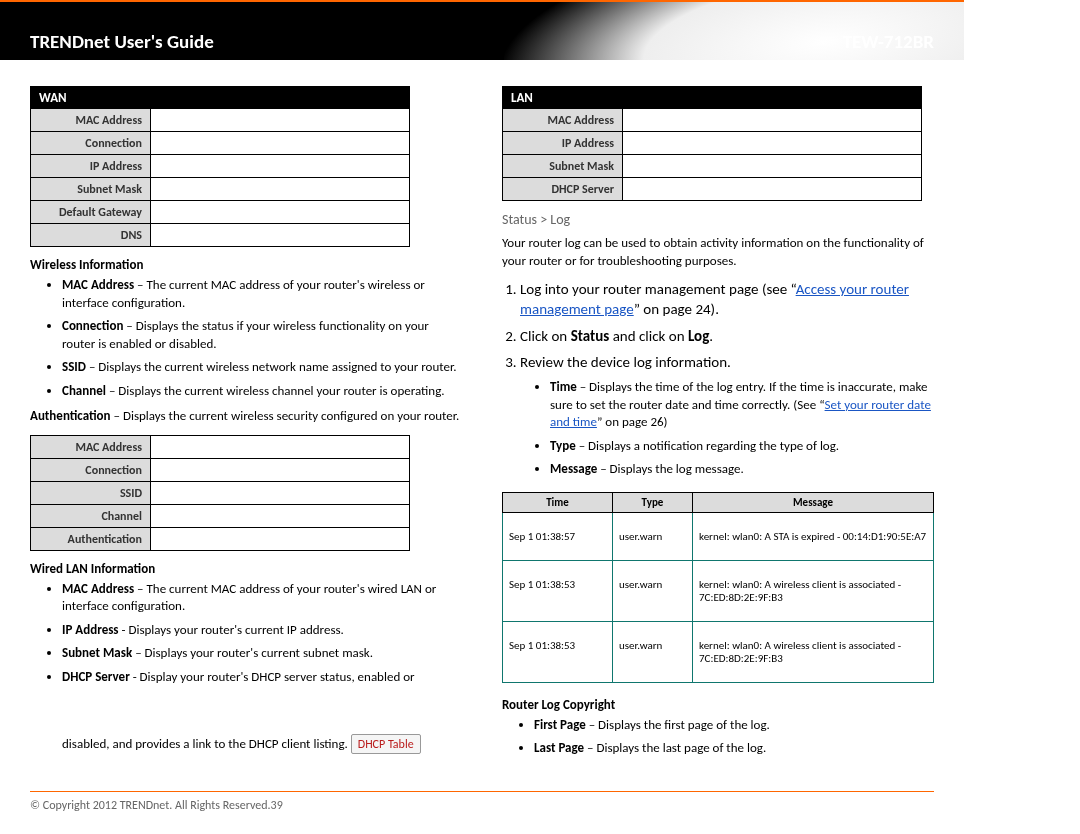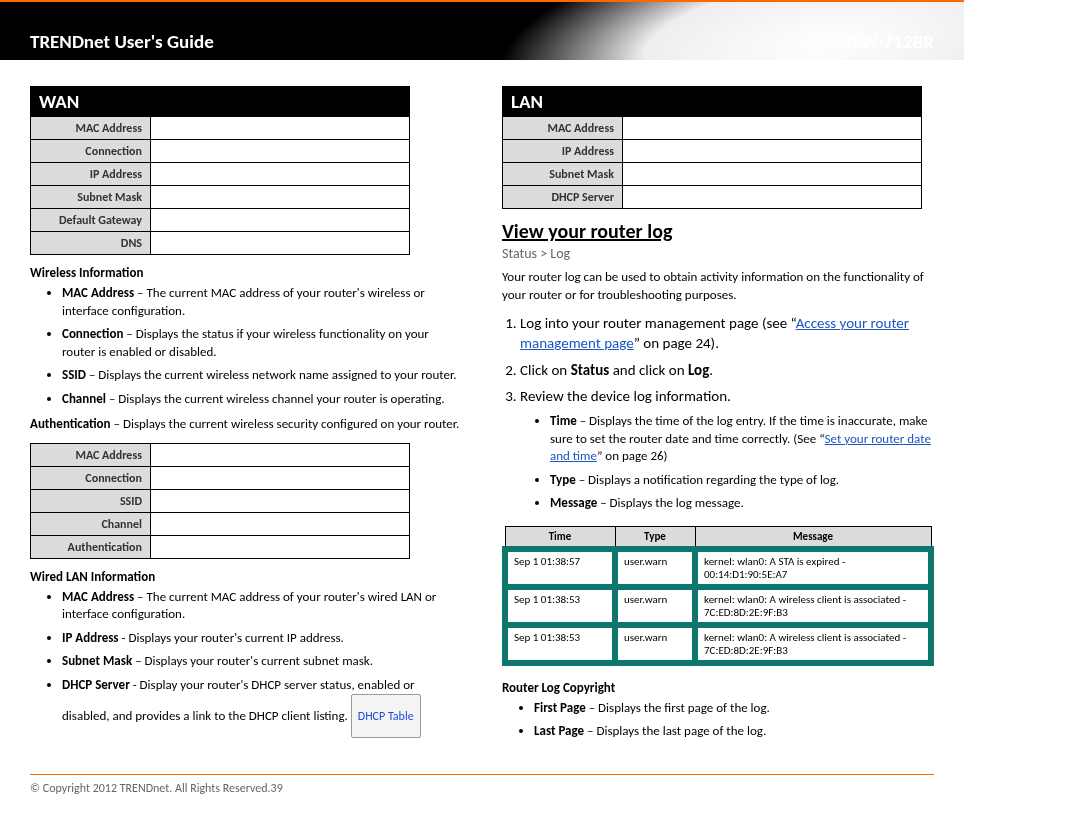--- a/index.html
+++ b/index.html
@@ -5,38 +5,38 @@
   * { margin: 0; padding: 0; box-sizing: border-box; }
   body { font-family: Calibri, Arial, sans-serif; font-size: 13px; color: #000; background: #fff; width: 1080px; }
   .page { width: 964px; }
   .header-band { position: relative; height: 60px; background: #000; overflow: hidden; border-top: 2px solid #f60; }
   .header-band::after { content: ""; position: absolute; top: -70px; right: -180px; width: 640px; height: 220px; background: radial-gradient(ellipse at center, #fff 0%, #eee 40%, rgba(255,255,255,0) 72%); transform: rotate(-6deg); }
   .header-left { position: absolute; left: 30px; top: 28px; color: #fff; font-weight: 700; font-size: 19px; z-index: 2; }
   .header-right { position: absolute; right: 30px; top: 28px; color: #fff; font-weight: 700; font-size: 19px; z-index: 2; }
   .content { display: flex; padding: 26px 30px 10px; gap: 40px; }
   .col { flex: 1; }
   .tbl { border-collapse: collapse; width: 100%; }
-  .tbl th.section { background: #000; color: #fff; text-align: left; padding: 3px 8px; font-weight: 700; font-size: 19px; border: 1px solid #000; }
+  .tbl th.section { background: #000; color: #fff; text-align: left; padding: 3px 8px; font-weight: 700; font-size: 13px; border: 1px solid #000; }
   .tbl td.label { background: #dcdcdc; color: #333; text-align: right; font-weight: 700; font-size: 12px; padding: 4px 8px; width: 120px; border: 1px solid #000; }
   .tbl td.val   { background: #fff; border: 1px solid #000; height: 22px; }
   .tbl-wrap { margin-bottom: 10px; }
   .wtbl { width: 380px; }
   .h3 { font-weight: 700; margin: 10px 0 2px; font-size: 13px; }
   ul.bul { list-style: disc; padding-left: 32px; margin: 4px 0 8px; }
   ul.bul li { margin-bottom: 6px; line-height: 1.35; font-size: 13px; }
   ol.num { list-style: decimal; padding-left: 18px; margin: 10px 0 6px; }
   ol.num li { margin-bottom: 6px; line-height: 1.35; font-size: 15px; }
   .b { font-weight: 700; }
   .sec-head { font-size: 20px; font-weight: 700; text-decoration: underline; margin-bottom: 2px; }
   .crumb { color: #666; font-size: 14px; margin-bottom: 6px; }
   .link { color: #1a56c4; text-decoration: underline; cursor: pointer; }
-  .btn-chip { display: inline-block; border: 1px solid #999; background: #f5f5f5; color: #1d4ed8; padding: 13px 6px; font-size: 12px; border-radius: 2px; }
+  .btn-chip { display: inline-block; border: 1px solid #999; background: #f5f5f5; color: #b91c1c; padding: 1px 6px; font-size: 12px; border-radius: 2px; margin-top: 48px; }
   .log-tbl { border-collapse: collapse; width: 100%; font-size: 11px; margin-top: 14px; margin-bottom: 14px; }
   .log-tbl th { background: #dcdcdc; border: 1px solid #000; padding: 3px 6px; font-weight: 700; }
-  .log-tbl td { border: 6px solid #0f766e; padding: 3px 6px; vertical-align: top; }
+  .log-tbl td { border: 1px solid #0f766e; padding: 17px 6px; vertical-align: top; }
   .footer-rule { border: none; border-top: 1.5px solid #f60; margin: 16px 30px 6px; }
   .footer { display: flex; justify-content: flex-start; padding: 0 30px 12px; color: #666; font-size: 12px; }
   .auth-line { margin: 6px 0 10px; font-size: 13px; line-height: 1.35; }
   .para { font-size: 13px; line-height: 1.35; margin-bottom: 4px; }
 </style>
 </head>
 <body>
 
 <div class="page">
 
@@ -152,21 +152,20 @@
                 <td class="val"></td>
               </tr>
               <tr>
                 <td class="label">DHCP Server</td>
                 <td class="val"></td>
               </tr>
             </tbody>
           </table>
       </div>
 
-      <div class="sec-head">View your router log</div>
       <div class="crumb">Status &gt; Log</div>
       <div class="para">Your router log can be used to obtain activity information on the functionality of your router or for troubleshooting purposes.</div>
 
       <ol class="num">
         <li>
           <span>Log into your router management page (see “</span><span class="link">Access your router management page</span><span>” on page 24).</span>
         </li>
         <li>
           <span>Click on </span><span class="b">Status</span><span> and click on </span><span class="b">Log</span><span>.</span>
         </li>

